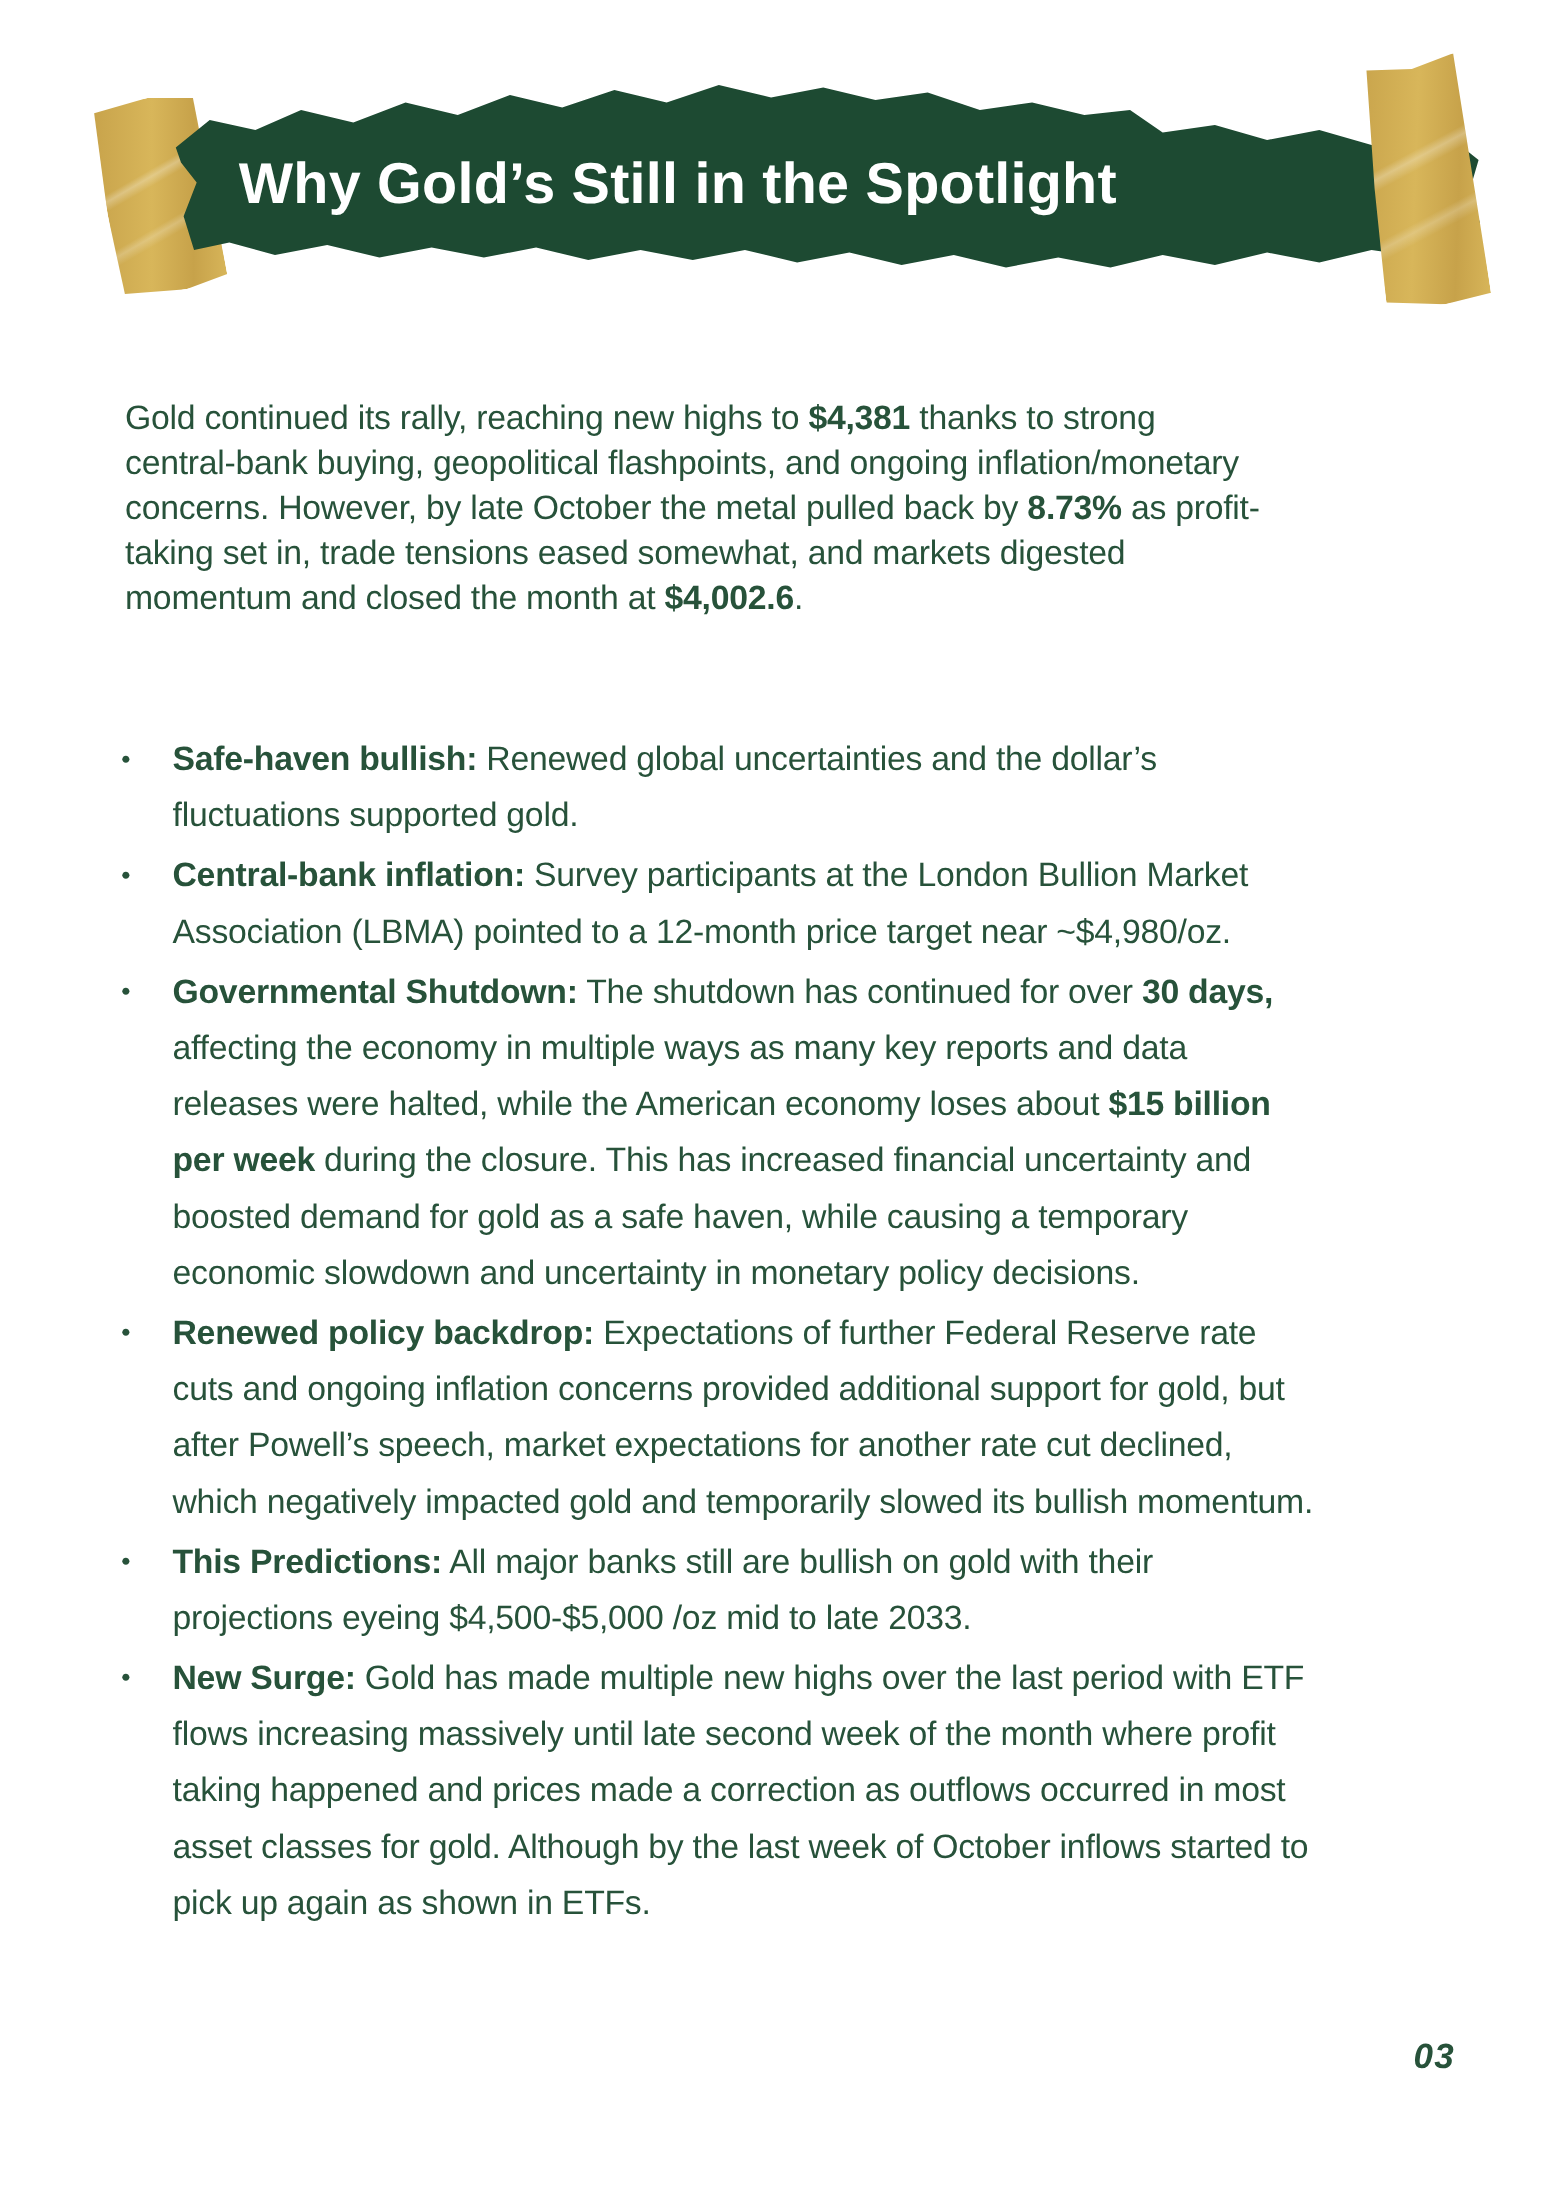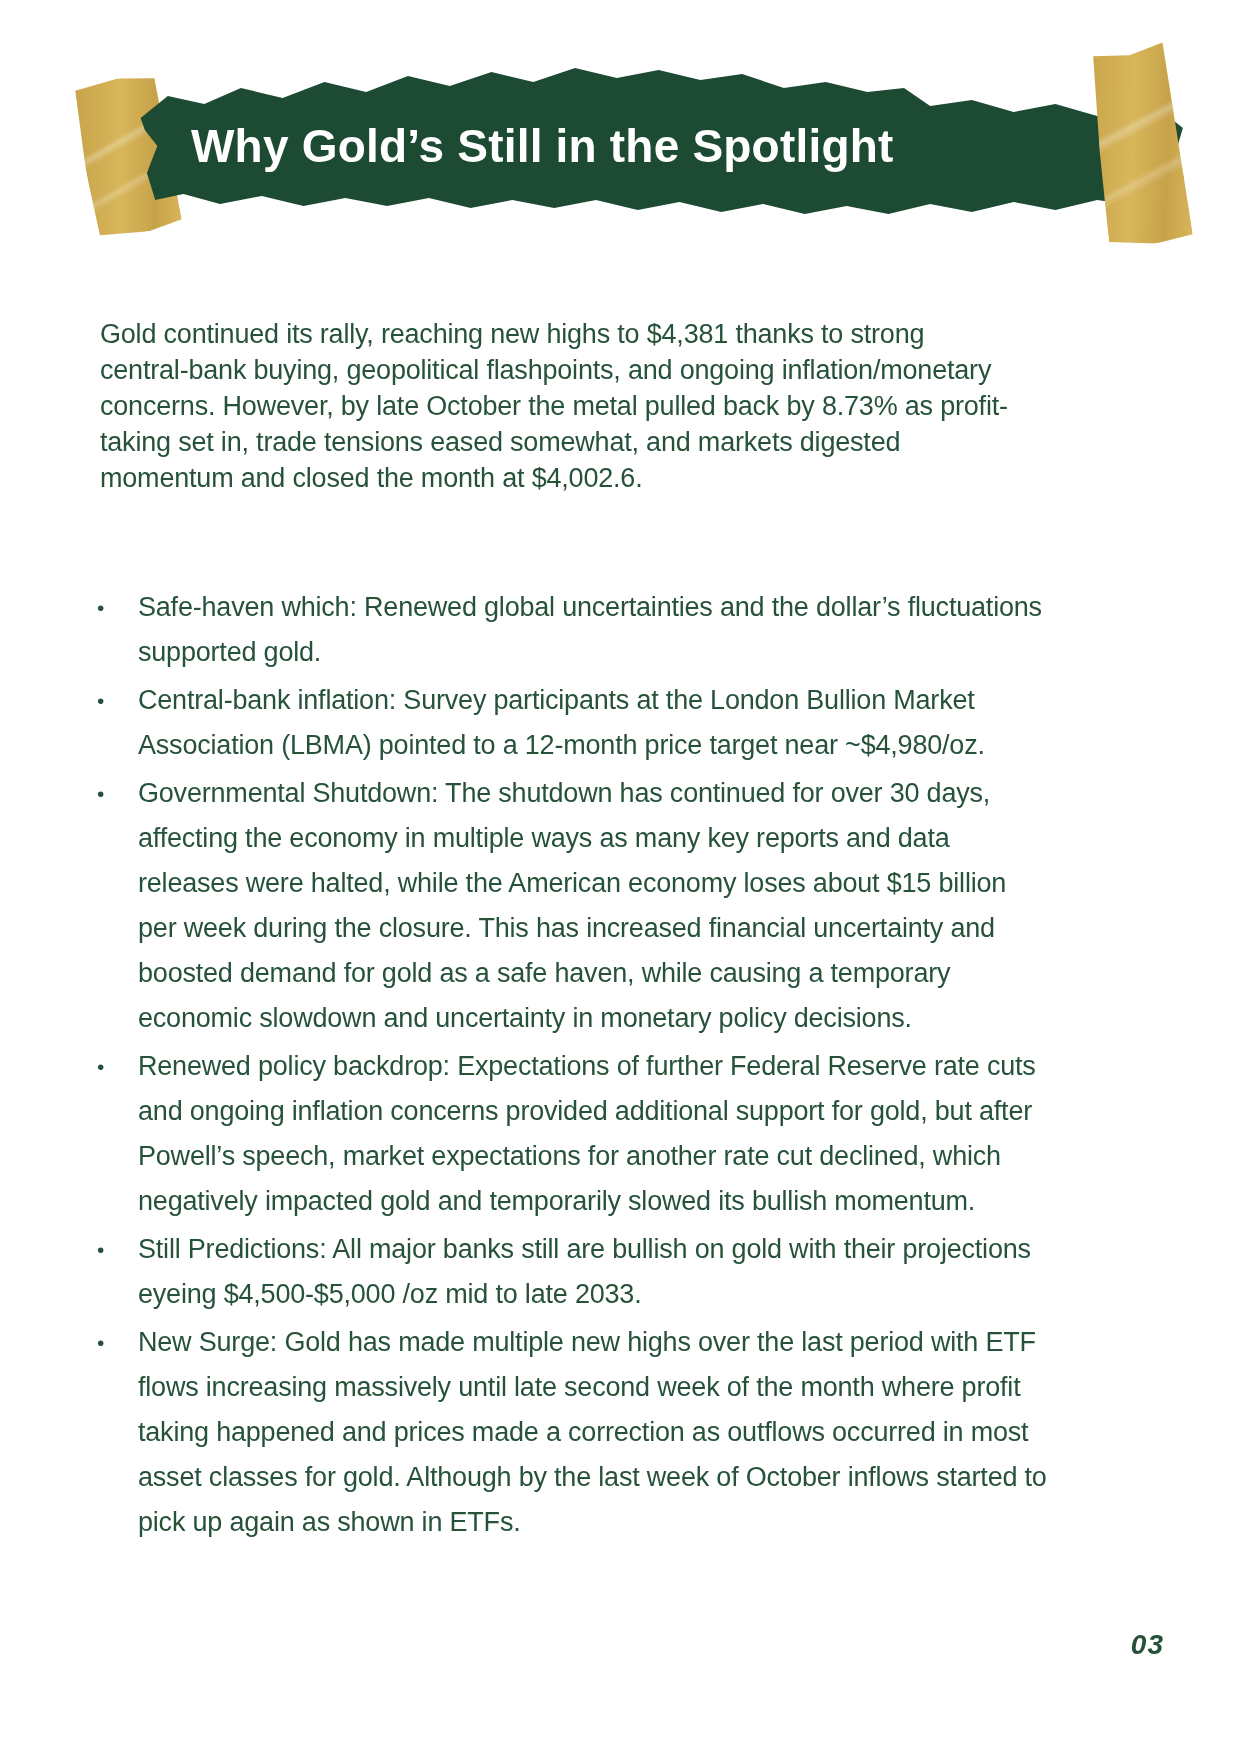--- a/index.html
+++ b/index.html
@@ -54,21 +54,21 @@
   }
   .bullets {
     position:absolute; left:80px; top:585px; width:960px;
     margin:0; padding:0; list-style:none;
     color: var(--body-green,#27523a);
     font-size:27px; line-height:45px; letter-spacing:-0.2px;
   }
   .bullets li { display:flex; align-items:flex-start; margin-bottom:3px; }
   .dot { flex:0 0 47px; padding-left:6px; box-sizing:border-box; font-size:21px; line-height:45px; }
   .li-text { flex:1; }
-  .b { font-weight:400; }
+  .b { font-weight:700; }
 
   
   .pagenum {
     position:absolute; right:89px; top:1629px;
     color: var(--body-green,#27523a);
     font-size:28px; font-weight:700; letter-spacing:1px;font-style:italic;
   }
 </style>
 </head>
 <body>
@@ -85,37 +85,37 @@
     </div>
     <div class="tape tape-right"></div>
   </header>
 
   <main>
     <p class="intro"><span>Gold continued its rally, reaching new highs to </span><span class="b">$4,381</span><span> thanks to strong central-bank buying, geopolitical flashpoints, and ongoing inflation/monetary concerns. However, by late October the metal pulled back by </span><span class="b">8.73%</span><span> as profit-taking set in, trade tensions eased somewhat, and markets digested momentum and closed the month at </span><span class="b">$4,002.6</span><span>.</span></p>
 
     <ul class="bullets">
       <li>
         <span class="dot">•</span>
-        <span class="li-text"><span class="b">Safe-haven which:</span><span> Renewed global uncertainties and the dollar’s fluctuations supported gold.</span></span>
+        <span class="li-text"><span class="b">Safe-haven bullish:</span><span> Renewed global uncertainties and the dollar’s fluctuations supported gold.</span></span>
       </li>
       <li>
         <span class="dot">•</span>
         <span class="li-text"><span class="b">Central-bank inflation:</span><span> Survey participants at the London Bullion Market Association (LBMA) pointed to a 12-month price target near ~$4,980/oz.</span></span>
       </li>
       <li>
         <span class="dot">•</span>
         <span class="li-text"><span class="b">Governmental Shutdown:</span><span> The shutdown has continued for over </span><span class="b">30 days,</span><span> affecting the economy in multiple ways as many key reports and data releases were halted, while the American economy loses about </span><span class="b">$15 billion per week</span><span> during the closure. This has increased financial uncertainty and boosted demand for gold as a safe haven, while causing a temporary economic slowdown and uncertainty in monetary policy decisions.</span></span>
       </li>
       <li>
         <span class="dot">•</span>
         <span class="li-text"><span class="b">Renewed policy backdrop:</span><span> Expectations of further Federal Reserve rate cuts and ongoing inflation concerns provided additional support for gold, but after Powell’s speech, market expectations for another rate cut declined, which negatively impacted gold and temporarily slowed its bullish momentum.</span></span>
       </li>
       <li>
         <span class="dot">•</span>
-        <span class="li-text"><span class="b">Still Predictions:</span><span> All major banks still are bullish on gold with their projections eyeing $4,500-$5,000 /oz mid to late 2033.</span></span>
+        <span class="li-text"><span class="b">This Predictions:</span><span> All major banks still are bullish on gold with their projections eyeing $4,500-$5,000 /oz mid to late 2033.</span></span>
       </li>
       <li>
         <span class="dot">•</span>
         <span class="li-text"><span class="b">New Surge:</span><span> Gold has made multiple new highs over the last period with ETF flows increasing massively until late second week of the month where profit taking happened and prices made a correction as outflows occurred in most asset classes for gold. Although by the last week of October inflows started to pick up again as shown in ETFs.</span></span>
       </li>
     </ul>
   </main>
 
   <footer>
     <div class="pagenum">03</div>

